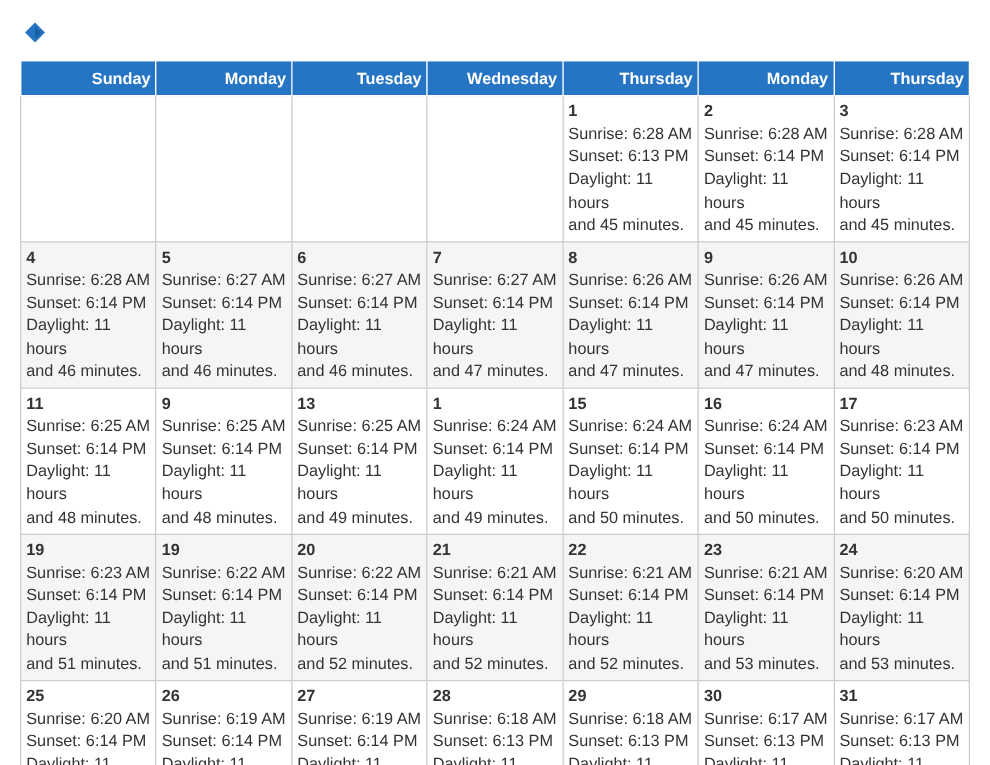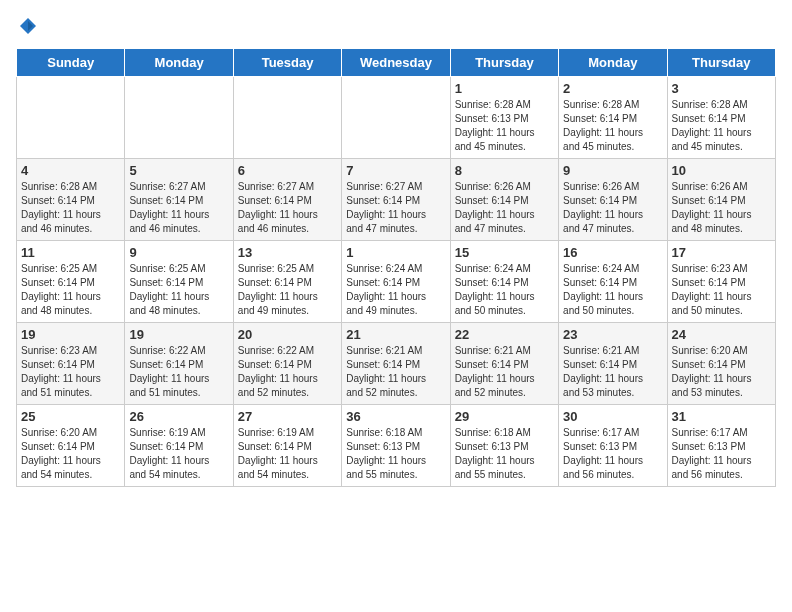--- a/index.html
+++ b/index.html
@@ -54,21 +54,21 @@
     }
     .calendar {
       width: 100%;
       border-collapse: collapse;
       font-size: 11px;
     }
     .calendar th {
       background-color: #2575c4;
       color: #fff;
       padding: 6px 4px;
-      text-align: center;
+      text-align: right;
       font-size: 13px;
       font-weight: bold;
       border: 1px solid #fff;
     }
     .calendar td {
       border: 1px solid #ccc;
       vertical-align: top;
       padding: 4px;
       width: calc(100% / 7);
       min-height: 80px;
@@ -82,21 +82,21 @@
     }
     .day-num {
       font-size: 13px;
       font-weight: bold;
       color: #333;
       margin-bottom: 2px;
     }
     .day-info {
       color: #333;
       line-height: 1.4;
-      font-size: 10px;
+      font-size: 13px;
     }
     .empty-cell {
       background: #fff !important;
     }
     .row-even td { background: #f0f0f0; }
     .row-odd td { background: #fff; }
   </style>
 </head>
 <body>
 
@@ -326,21 +326,21 @@
 and 54 minutes.</div>
         </td>
         <td>
           <div class="day-num">27</div>
           <div class="day-info" style="white-space: pre-line;">Sunrise: 6:19 AM
 Sunset: 6:14 PM
 Daylight: 11 hours
 and 54 minutes.</div>
         </td>
         <td>
-          <div class="day-num">36</div>
+          <div class="day-num">28</div>
           <div class="day-info" style="white-space: pre-line;">Sunrise: 6:18 AM
 Sunset: 6:13 PM
 Daylight: 11 hours
 and 55 minutes.</div>
         </td>
         <td>
           <div class="day-num">29</div>
           <div class="day-info" style="white-space: pre-line;">Sunrise: 6:18 AM
 Sunset: 6:13 PM
 Daylight: 11 hours

